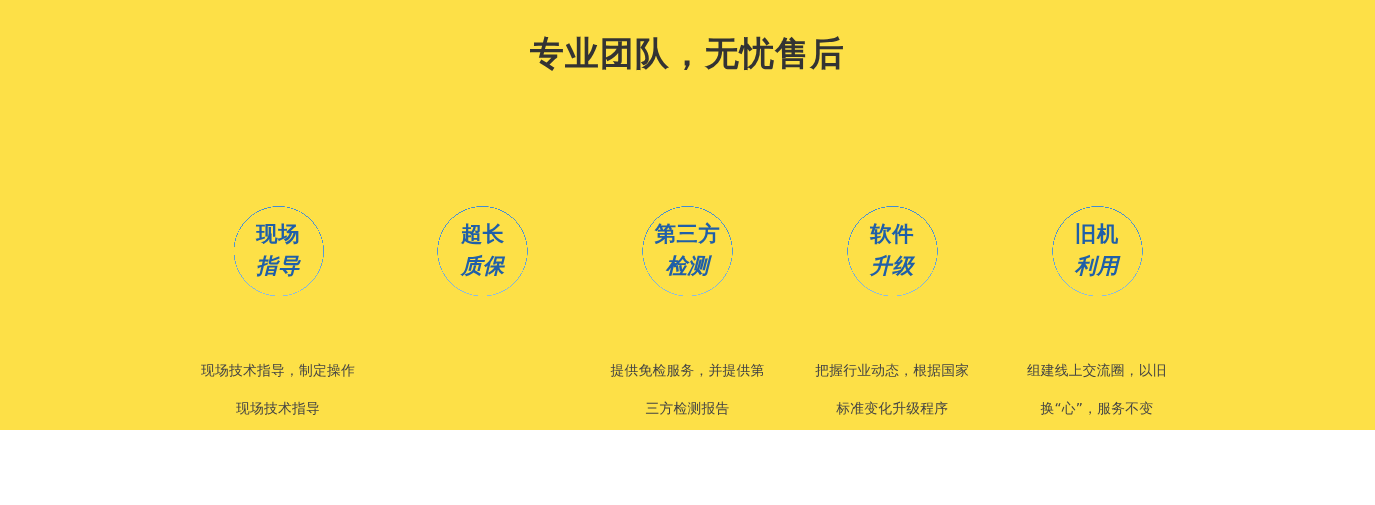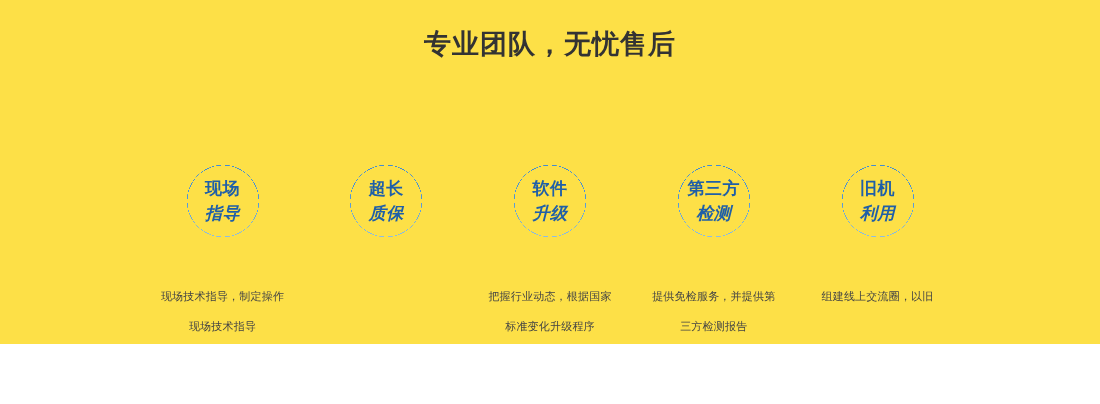--- a/index.html
+++ b/index.html
@@ -163,53 +163,54 @@
       </div>
       <div class="caption">
       </div>
     </div>
 
     <div class="feature">
       <div class="circle-wrap">
         <div class="circle-ring"></div>
         <div class="circle-fallback"></div>
         <div class="circle-label">
+          <span>第三方</span>
+          <span class="l2">检测</span>
+        </div>
+      </div>
+      <div class="caption">
+        <span>提供免检服务，并提供第</span>
+        <span class="c2">三方检测报告</span>
+      </div>
+    </div>
+
+    <div class="feature">
+      <div class="circle-wrap">
+        <div class="circle-ring"></div>
+        <div class="circle-fallback"></div>
+        <div class="circle-label">
           <span>软件</span>
           <span class="l2">升级</span>
         </div>
       </div>
       <div class="caption">
         <span>把握行业动态，根据国家</span>
         <span class="c2">标准变化升级程序</span>
       </div>
     </div>
 
     <div class="feature">
       <div class="circle-wrap">
         <div class="circle-ring"></div>
         <div class="circle-fallback"></div>
         <div class="circle-label">
-          <span>第三方</span>
-          <span class="l2">检测</span>
-        </div>
-      </div>
-      <div class="caption">
-        <span>提供免检服务，并提供第</span>
-        <span class="c2">三方检测报告</span>
-      </div>
-    </div>
-
-    <div class="feature">
-      <div class="circle-wrap">
-        <div class="circle-ring"></div>
-        <div class="circle-fallback"></div>
-        <div class="circle-label">
           <span>旧机</span>
           <span class="l2">利用</span>
         </div>
       </div>
       <div class="caption">
         <span>组建线上交流圈，以旧</span>
+        <span class="c2">换“心”，服务不变</span>
       </div>
     </div>
 
   </div>
 </div>
 
 </body></html>

